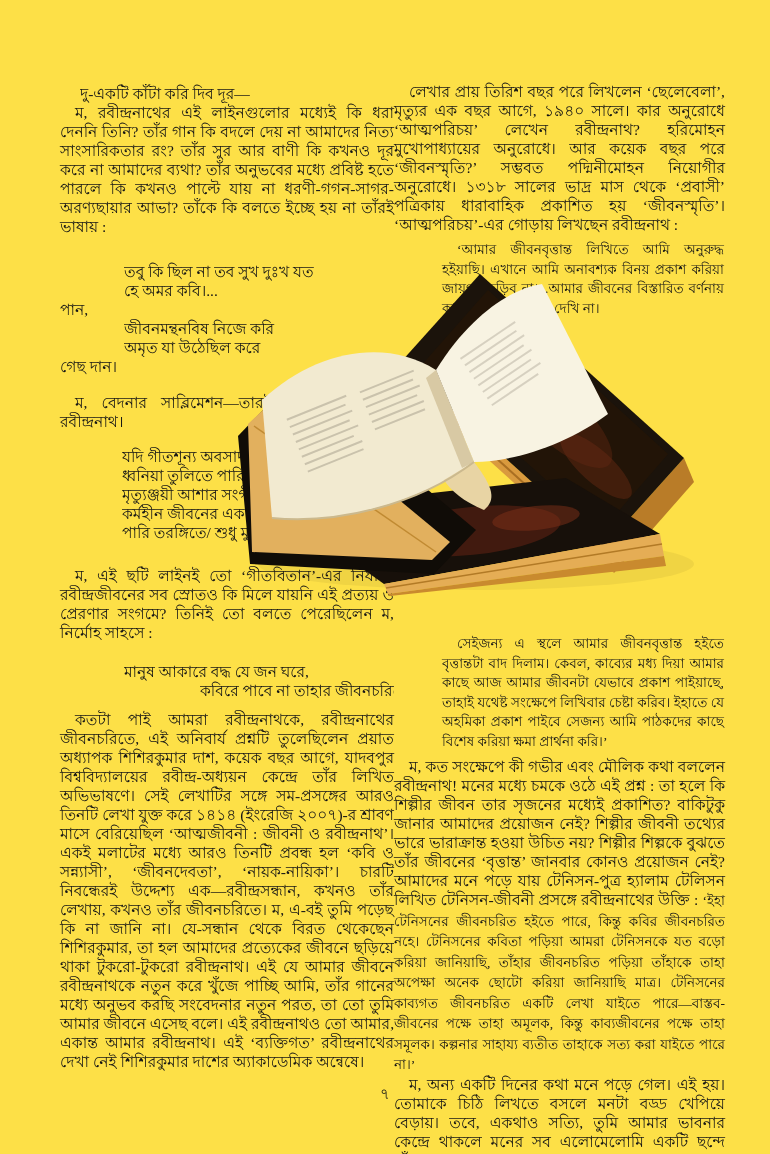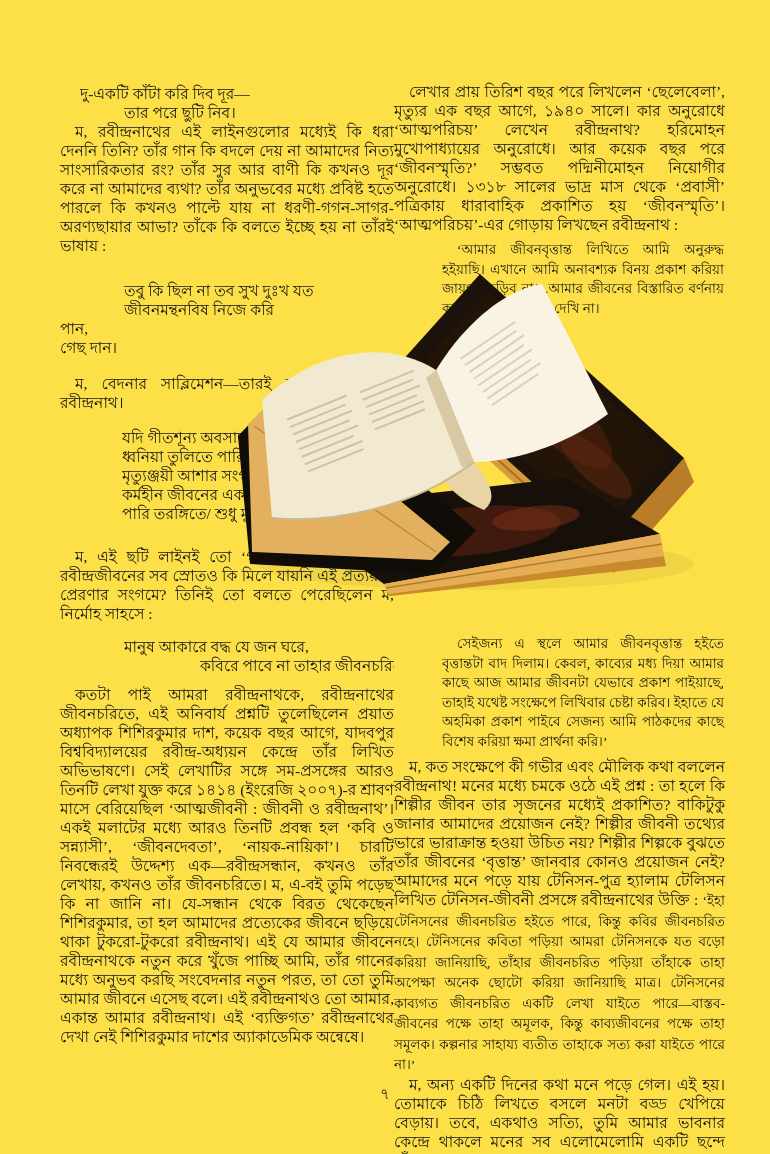--- a/index.html
+++ b/index.html
@@ -16,44 +16,45 @@
   .v-ind2{margin-left:62px;}
   .v-last{margin-left:140px;}
   .v-open1{margin-left:20px;}
   .v-open2{margin-left:64px;}
   .small{font-size:13.5px;line-height:19.5px;}
   .quote{margin-left:48px;width:282px;}
   .gap-s{margin-top:26px;}
   .gap-m{margin-top:16px;}
   .gap-1{margin-top:17px;}
   .gap-2{margin-top:24px;}
-  .gap-3{margin-top:14px;}
+  .gap-3{margin-top:20px;}
   .gap-4{margin-top:10px;}
   .gap-q{margin-top:6px;}
   .narrow{width:248px;}
   .photo-spacer{height:316px;}
   #books-photo{position:absolute;left:236px;top:266px;width:466px;height:330px;}
   #books-photo svg{width:100%;height:100%;display:block;}
   #page-number{position:absolute;left:0;top:1082px;width:770px;text-align:center;font-size:15px;}
 </style>
 </head>
 <body>
 
 <div class="page">
 
   <div class="col" id="left-col">
     <div class="vblock">
       <div class="vline v-open1">দু-একটি কাঁটা করি দিব দূর—</div>
-      <div class="vline v-open2">তার পরে ছুটি নিব।</div>
     </div>
     <p class="indent">ম, রবীন্দ্রনাথের এই লাইনগুলোর মধ্যেই কি ধরা দেননি তিনি? তাঁর গান কি বদলে দেয় না আমাদের নিত্য সাংসারিকতার রং? তাঁর সুর আর বাণী কি কখনও দূর করে না আমাদের ব্যথা? তাঁর অনুভবের মধ্যে প্রবিষ্ট হতে পারলে কি কখনও পাল্টে যায় না ধরণী-গগন-সাগর-অরণ্যছায়ার আভা? তাঁকে কি বলতে ইচ্ছে হয় না তাঁরই ভাষায় :</p>
     <div class="vblock gap-s">
       <div class="vline v-ind">তবু কি ছিল না তব সুখ দুঃখ যত</div>
+      <div class="vline v-ind">হে অমর কবি।...</div>
+      <div class="vline">পান,</div>
       <div class="vline v-ind">জীবনমন্থনবিষ নিজে করি</div>
-      <div class="vline">পান,</div>
+      <div class="vline v-ind">অমৃত যা উঠেছিল করে</div>
       <div class="vline">গেছ দান।</div>
     </div>
     <p class="indent gap-1 narrow">ম, বেদনার সাব্লিমেশন—তারই নাম রবীন্দ্রনাথ।</p>
     <div class="vblock gap-m">
       <div class="vline v-ind2">যদি গীতশূন্য অবসাদপুর/</div>
       <div class="vline v-ind2">ধ্বনিয়া তুলিতে পারি,</div>
       <div class="vline v-ind2">মৃত্যুঞ্জয়ী আশার সংগীতে/</div>
       <div class="vline v-ind2">কর্মহীন জীবনের এক প্রান্ত</div>
       <div class="vline v-ind2">পারি তরঙ্গিতে/ শুধু মুহূর্তের</div>
     </div>

